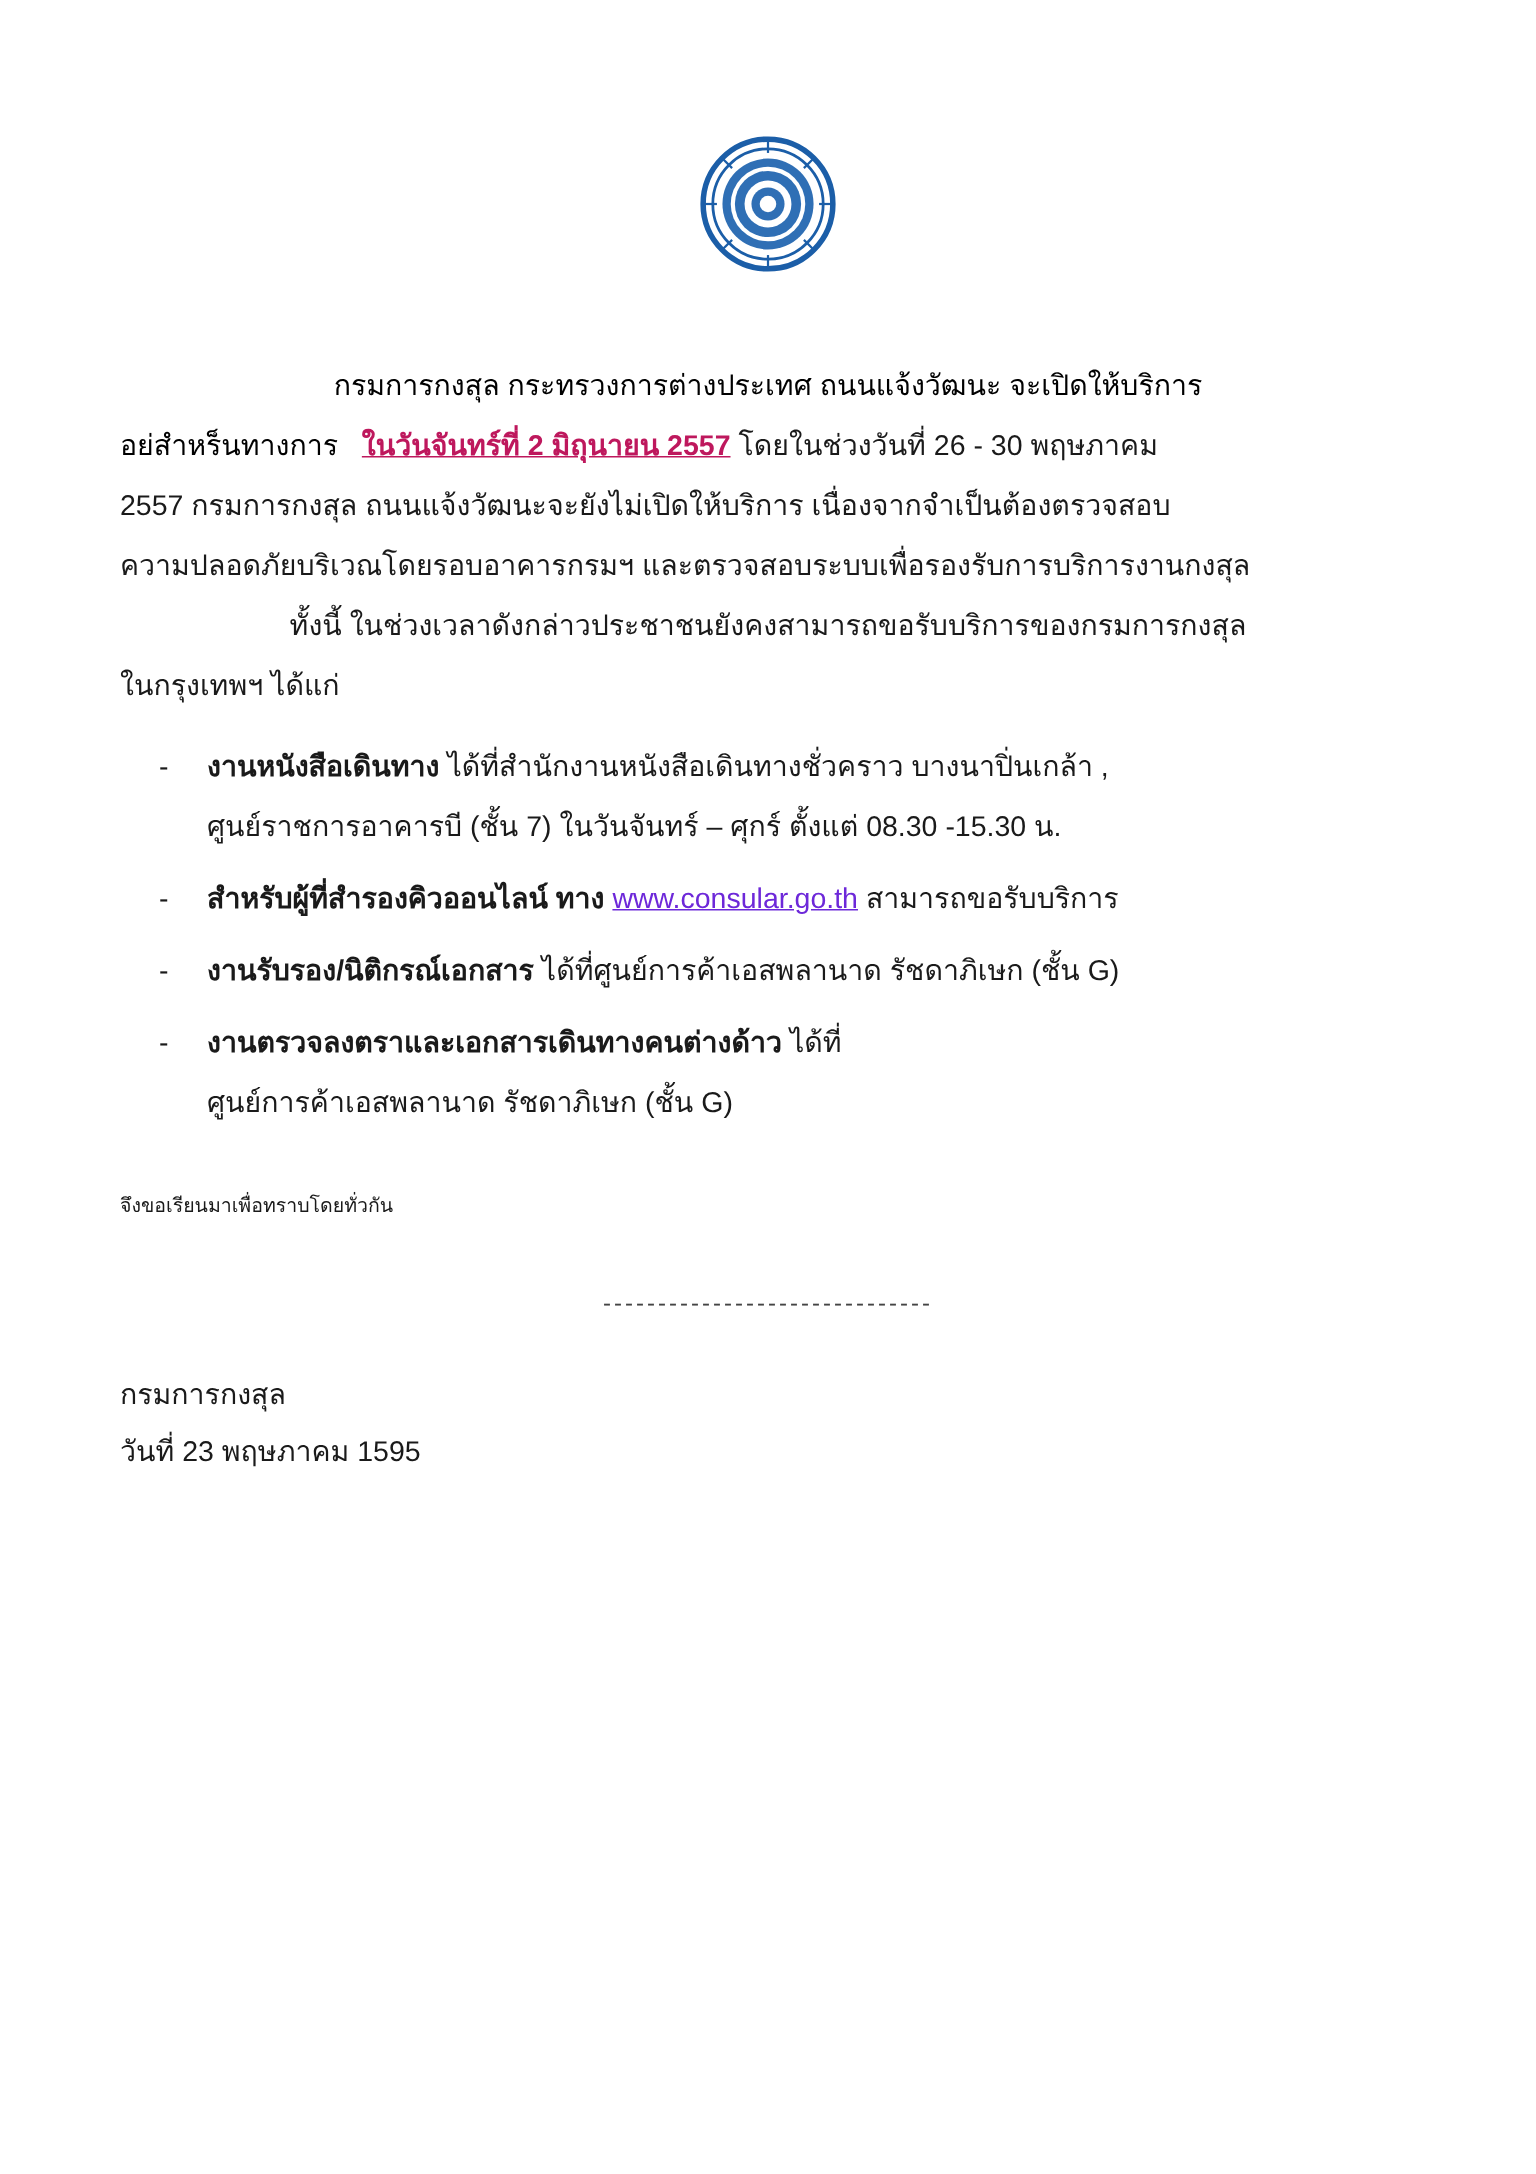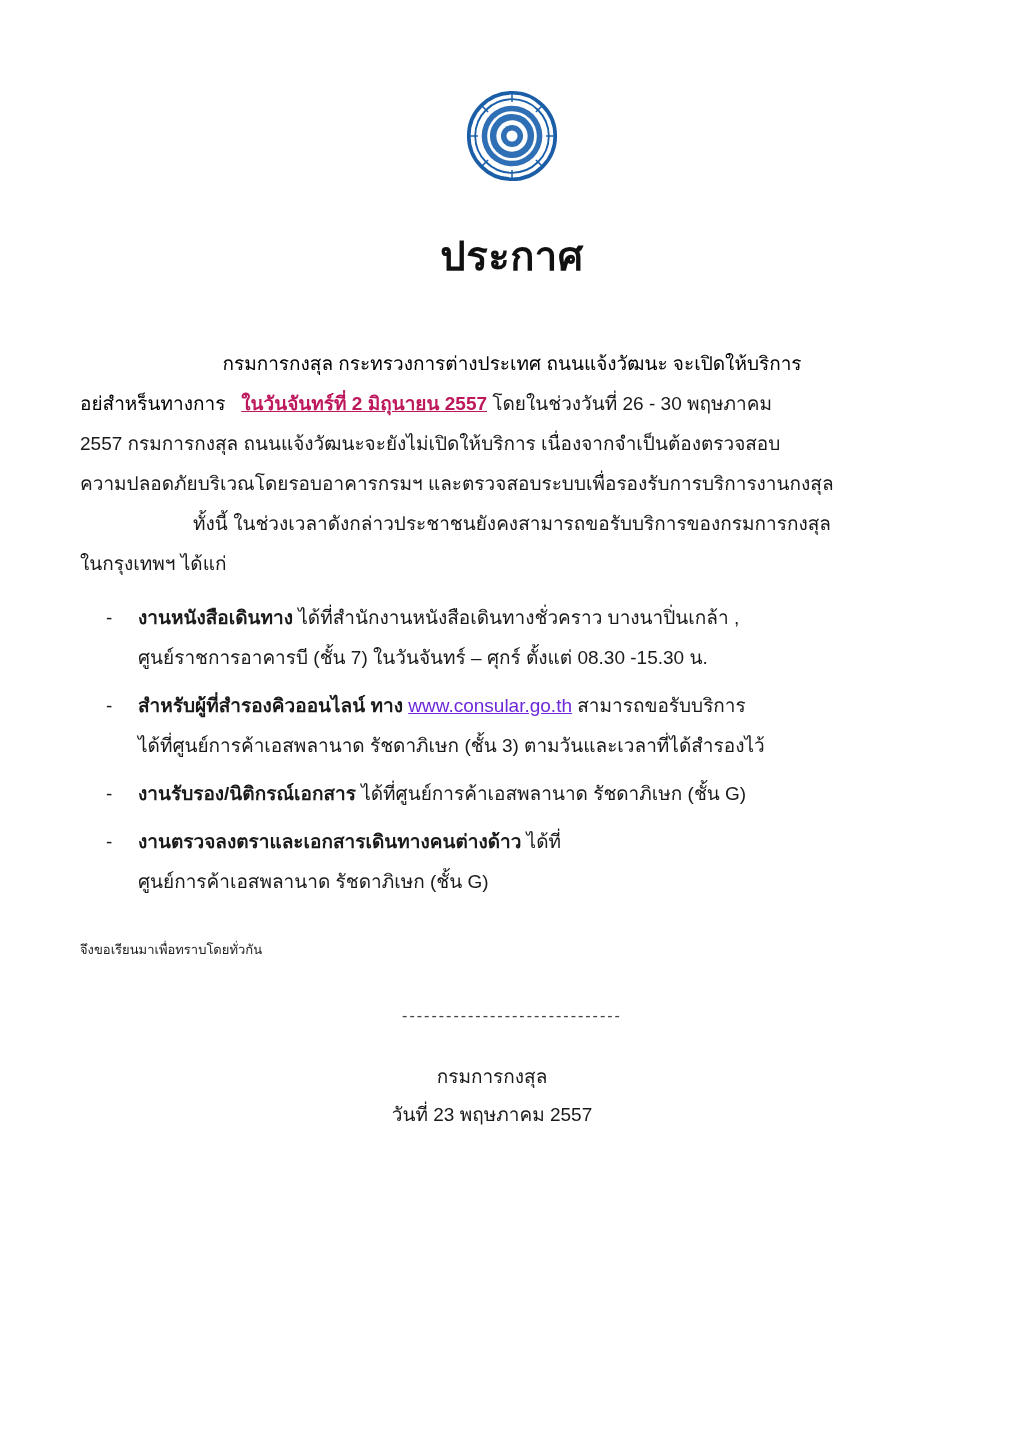--- a/index.html
+++ b/index.html
@@ -107,21 +107,21 @@
   }
   .dots {
     text-align: center;
     margin-top: 26px;
     letter-spacing: 2px;
     color: #444;
     font-size: 16px;
   }
   .sign-block {
     margin-top: 22px;
-    text-align: center;
+    text-align: left;
     font-size: 19px;
     line-height: 38px;
     padding-right: 40px;
   }
 </style>
 </head>
 <body>
 
 <div class="page">
 
@@ -143,21 +143,20 @@
           <line x1="87" y1="50" x2="97" y2="50"></line>
           <line x1="17" y1="17" x2="24" y2="24"></line>
           <line x1="83" y1="17" x2="76" y2="24"></line>
           <line x1="17" y1="83" x2="24" y2="76"></line>
           <line x1="83" y1="83" x2="76" y2="76"></line>
         </g>
       </svg>
     </div>
   </div>
 
-  <div class="doc-title">ประกาศ</div>
 
   <div class="body-block">
 
     <div class="para">
       <div class="center-line">
         <span class="red">กรมการกงสุล กระทรวงการต่างประเทศ ถนนแจ้งวัฒนะ จะเปิดให้บริการ</span>
       </div>
       <div>
         <span class="red">อย่สำหร็นทางการ</span>
         <span>&nbsp;</span>
@@ -177,21 +176,20 @@
         <span class="bold">งานหนังสือเดินทาง</span><span>  ได้ที่สำนักงานหนังสือเดินทางชั่วคราว  บางนาปิ่นเกล้า ,</span>
         <div>
           <span>ศูนย์ราชการอาคารบี (ชั้น 7) </span><span class="underline">ในวันจันทร์ – ศุกร์ ตั้งแต่ 08.30 -15.30 น.</span>
         </div>
       </li>
 
       <li>
         <span class="dash">-</span>
         <span class="bold">สำหรับผู้ที่สำรองคิวออนไลน์ ทาง</span>
         <a class="link" href="#">www.consular.go.th</a><span> สามารถขอรับบริการ</span>
-        <div>ได้ที่ศูนย์การค้าเอสพลานาด รัชดาภิเษก (ชั้น 3) ตามวันและเวลาที่ได้สำรองไว้</div>
       </li>
 
       <li>
         <span class="dash">-</span>
         <span class="bold">งานรับรอง/นิติกรณ์เอกสาร</span><span> ได้ที่ศูนย์การค้าเอสพลานาด รัชดาภิเษก (ชั้น G)</span>
       </li>
 
       <li>
         <span class="dash">-</span>
         <span class="bold">งานตรวจลงตราและเอกสารเดินทางคนต่างด้าว</span><span> ได้ที่</span>
@@ -199,17 +197,17 @@
       </li>
 
     </ul>
 
     <div class="closing">จึงขอเรียนมาเพื่อทราบโดยทั่วกัน</div>
 
     <div class="dots">------------------------------</div>
 
     <div class="sign-block">
       <div>กรมการกงสุล</div>
-      <div>วันที่ 23 พฤษภาคม 2557</div>
+      <div>วันที่ 23 พฤษภาคม 1595</div>
     </div>
 
   </div>
 </div>
 
 </body></html>

